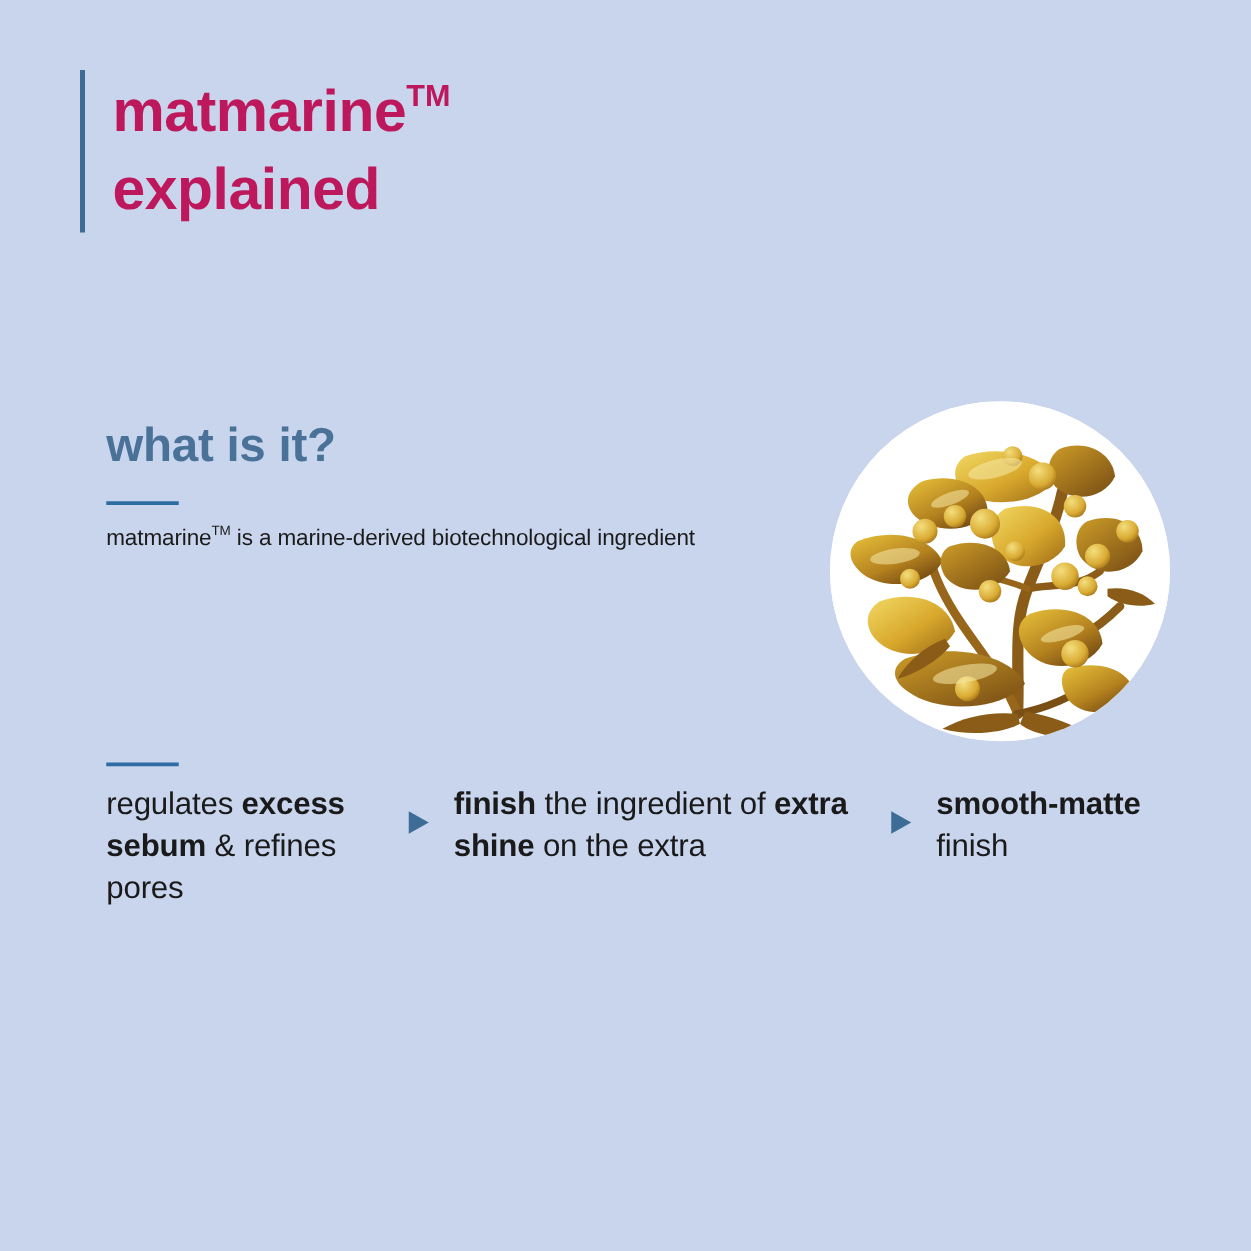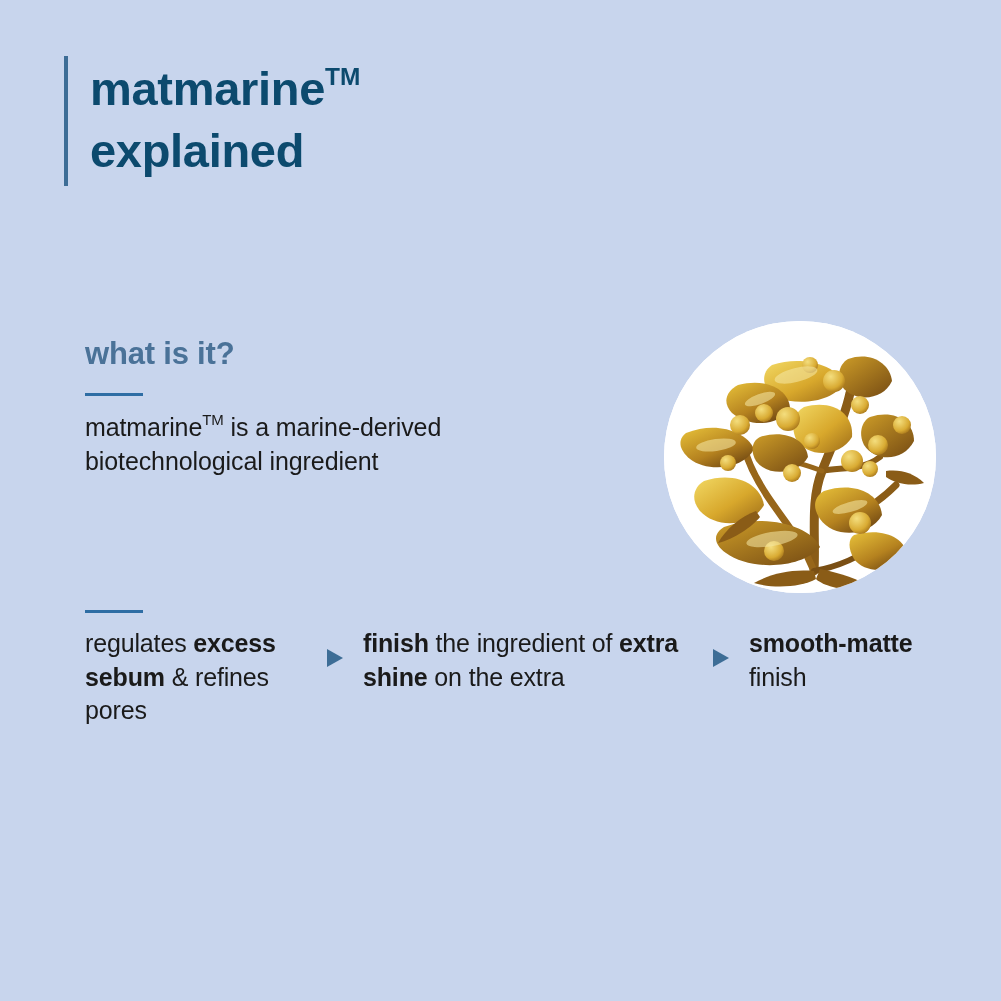--- a/index.html
+++ b/index.html
@@ -25,21 +25,21 @@
     align-items: stretch;
   }
   .title-rule {
     width: 4px;
     background: #3d6d96;
     margin-right: 22px;
     flex: 0 0 4px;
     height: 130px;
   }
   .title-text {
-    color: #0c4a6e;
+    color: #be185d;
     font-weight: bold;
     font-size: 47px;
     line-height: 1.32;
     letter-spacing: -0.3px;
     padding-top: 2px;
   }
   .title-text .tm {
     font-size: 0.52em;
     vertical-align: 0.82em;
     letter-spacing: 0;
@@ -48,34 +48,34 @@
   .title-line2 { display: block; }
 
   
   .section {
     position: absolute;
     left: 85px;
   }
   .section-heading {
     color: #4a7298;
     font-weight: bold;
-    font-size: 31px;
+    font-size: 38px;
     line-height: 1.1;
     letter-spacing: -0.2px;
     margin: 0;
   }
   .section-divider {
     width: 58px;
     height: 3px;
     background: #2e6da4;
     margin: 22px 0 14px 0;
   }
   .section-body {
     color: #1a1a1a;
-    font-size: 25px;
+    font-size: 18px;
     line-height: 1.36;
     letter-spacing: -0.1px;
   }
   .section-body .tm {
     font-size: 0.6em;
     vertical-align: 0.72em;
   }
 
   #section-what-is-it { top: 337px; }
   #section-what-does-it-do { top: 588px; }

